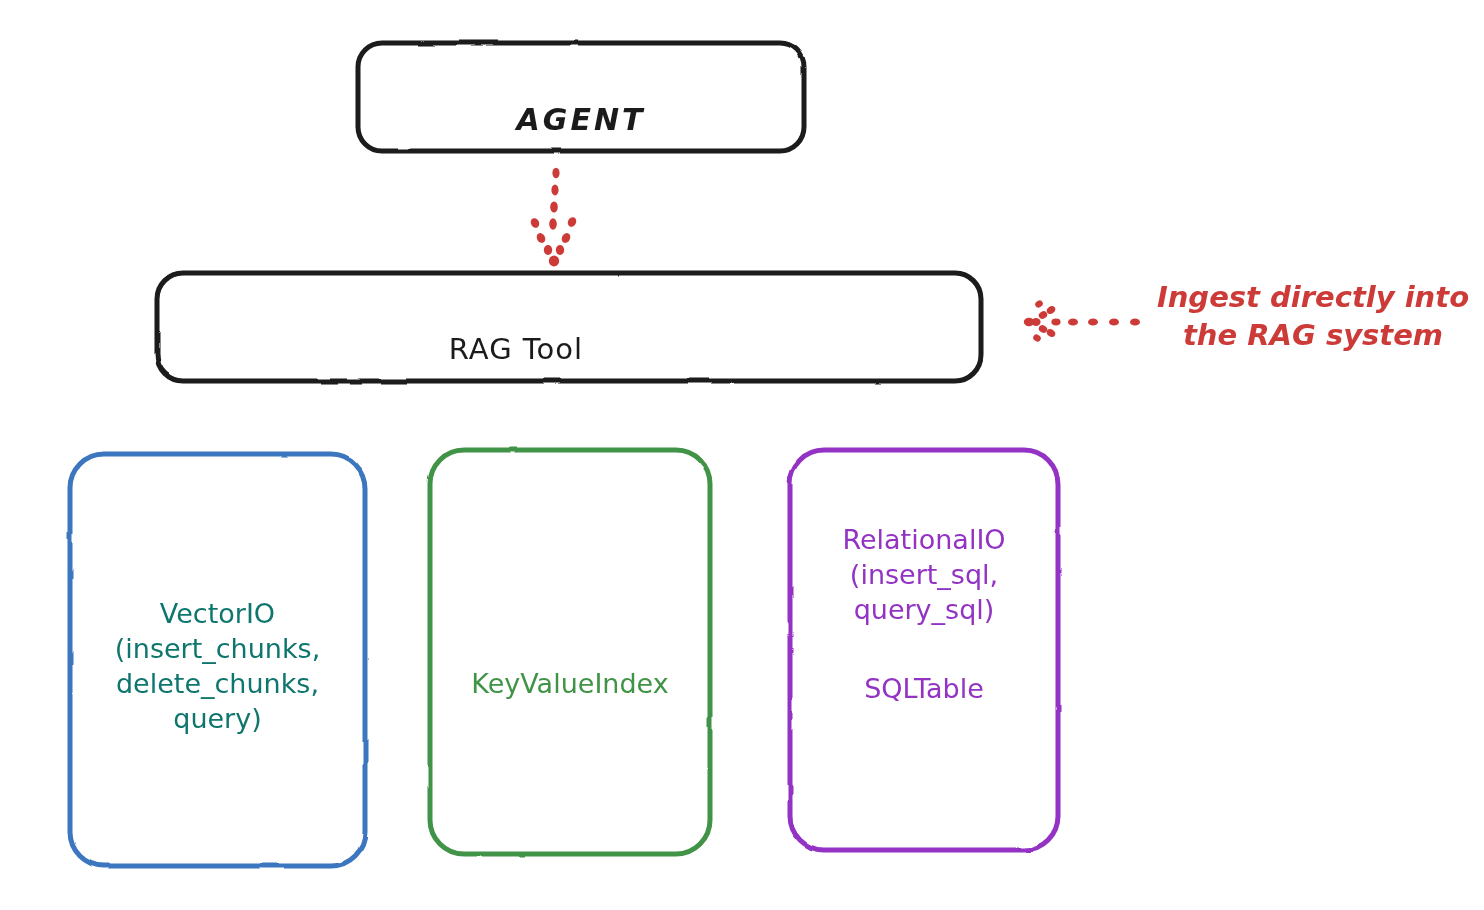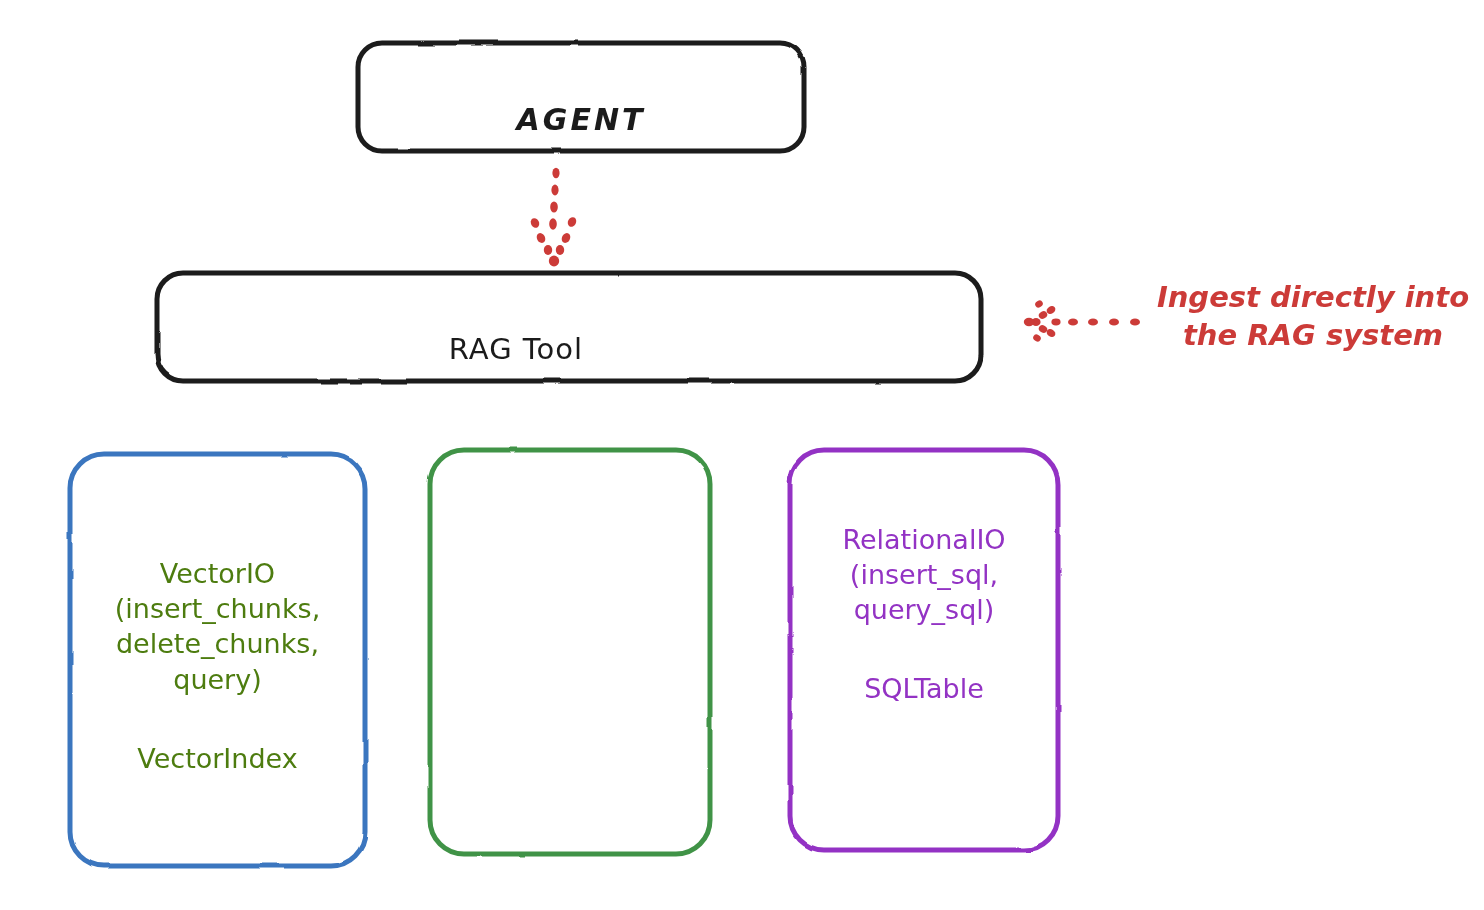--- a/index.html
+++ b/index.html
@@ -102,21 +102,21 @@
     font-weight: 500;
     white-space: pre-line;
   }
   .index-text {
     font-size: 27px;
     line-height: 1.3;
     font-weight: 500;
     margin-top: 44px;
   }
 
-  .c-blue   { color: #4d7c0f; }
+  .c-blue   { color: #0f766e; }
   .c-green  { color: #419346; }
   .c-purple { color: #9333c4; }
 
   
   .node-vector .node-body     { transform: translateY(6px); }
   .node-keyvalue .node-body   { transform: translateY(10px); }
   .node-relational .node-body { transform: translateY(6px); }
 
   
   .annotation {
@@ -209,26 +209,26 @@
 <div class="node node-ragtool">
   <div class="label-black label-ragtool">RAG Tool</div>
 </div>
 
 <div class="node node-vector">
   <div class="node-body">
     <div class="api-text c-blue">VectorIO
 (insert_chunks,
 delete_chunks,
 query)</div>
-    <div class="index-text c-blue">VectorIndex</div>
   </div>
 </div>
 
 <div class="node node-keyvalue">
   <div class="node-body">
+    <div class="index-text c-green">KeyValueIndex</div>
   </div>
 </div>
 
 <div class="node node-relational">
   <div class="node-body">
     <div class="api-text c-purple">RelationalIO
 (insert_sql,
 query_sql)</div>
     <div class="index-text c-purple">SQLTable</div>
   </div>

